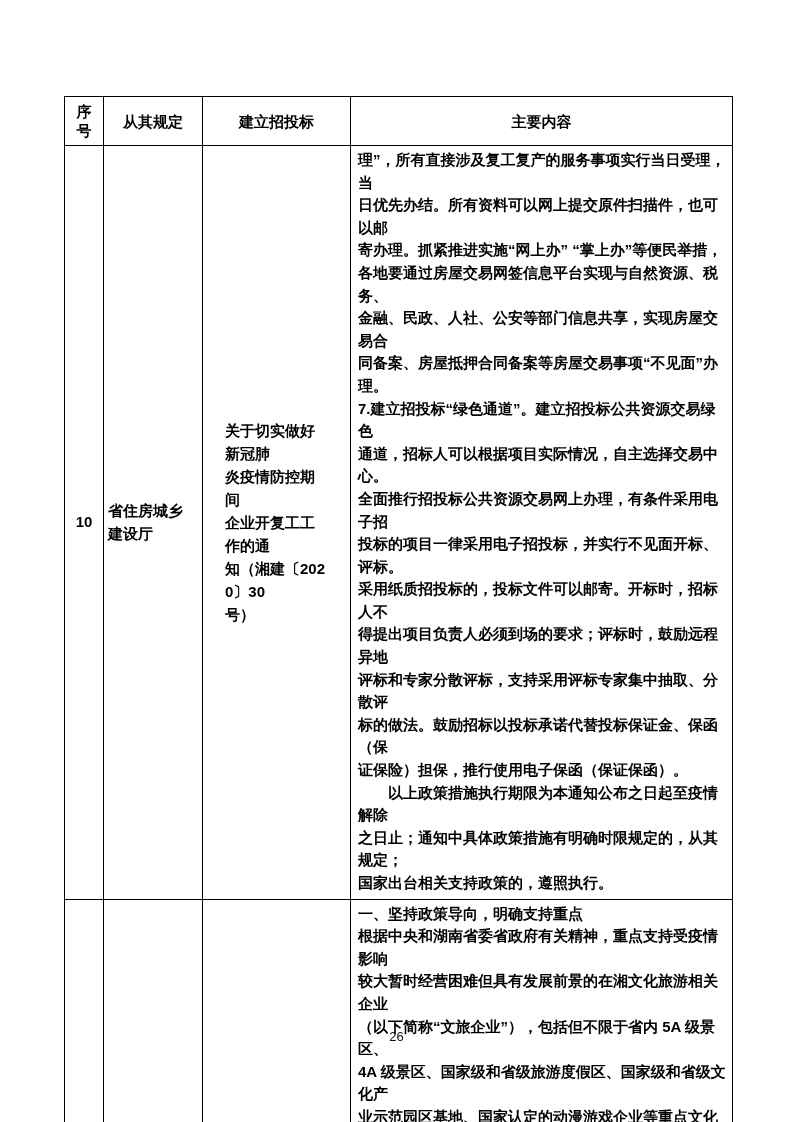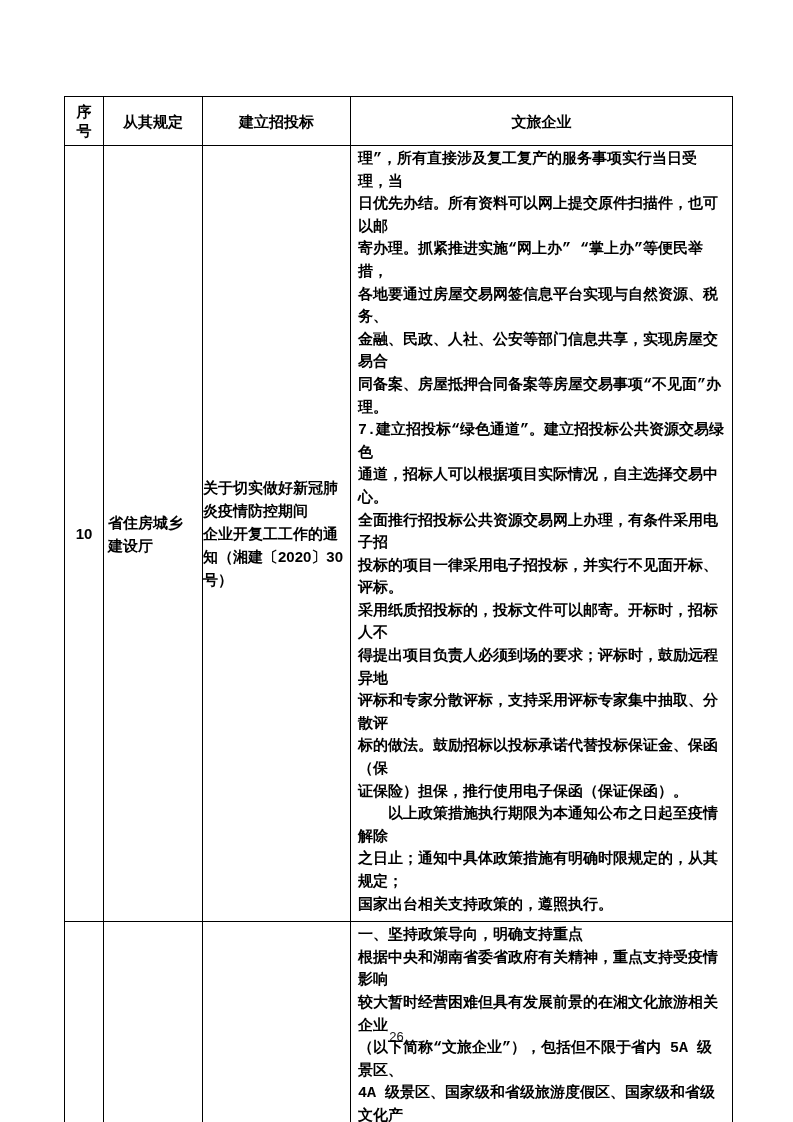--- a/index.html
+++ b/index.html
@@ -54,29 +54,28 @@
     text-align: left;
     padding: 2px 4px;
     line-height: 23px;
   }
   td.cell-agency.left {
     text-align: left;
     padding-left: 7px;
   }
   td.cell-docname {
     text-align: left;
-    padding: 2px 0;
+    padding: 2px 22px;
     line-height: 23px;
   }
   td.cell-content {
     vertical-align: top;
     text-align: left;
     padding: 3px 6px 4px 7px;
     line-height: 22.6px;
-    font-family: Liberation Mono, monospace;
   }
   .page-number {
     position: absolute;
     top: 1029px;
     left: 0;
     width: 100%;
     text-align: center;
     font-size: 13px;
     font-family: "Liberation Sans", sans-serif;
     color: #111111;
@@ -93,21 +92,21 @@
       <col class="c-agency">
       <col class="c-docname">
       <col class="c-content">
     </colgroup>
     <thead>
       <tr>
         <th>序
 号</th>
         <th>从其规定</th>
         <th>建立招投标</th>
-        <th>文旅企业</th>
+        <th>主要内容</th>
       </tr>
     </thead>
     <tbody>
       <tr>
         <td class="cell-index">10</td>
         <td class="cell-agency">省住房城乡
 建设厅</td>
         <td class="cell-docname">关于切实做好新冠肺
 炎疫情防控期间
 企业开复工工作的通

